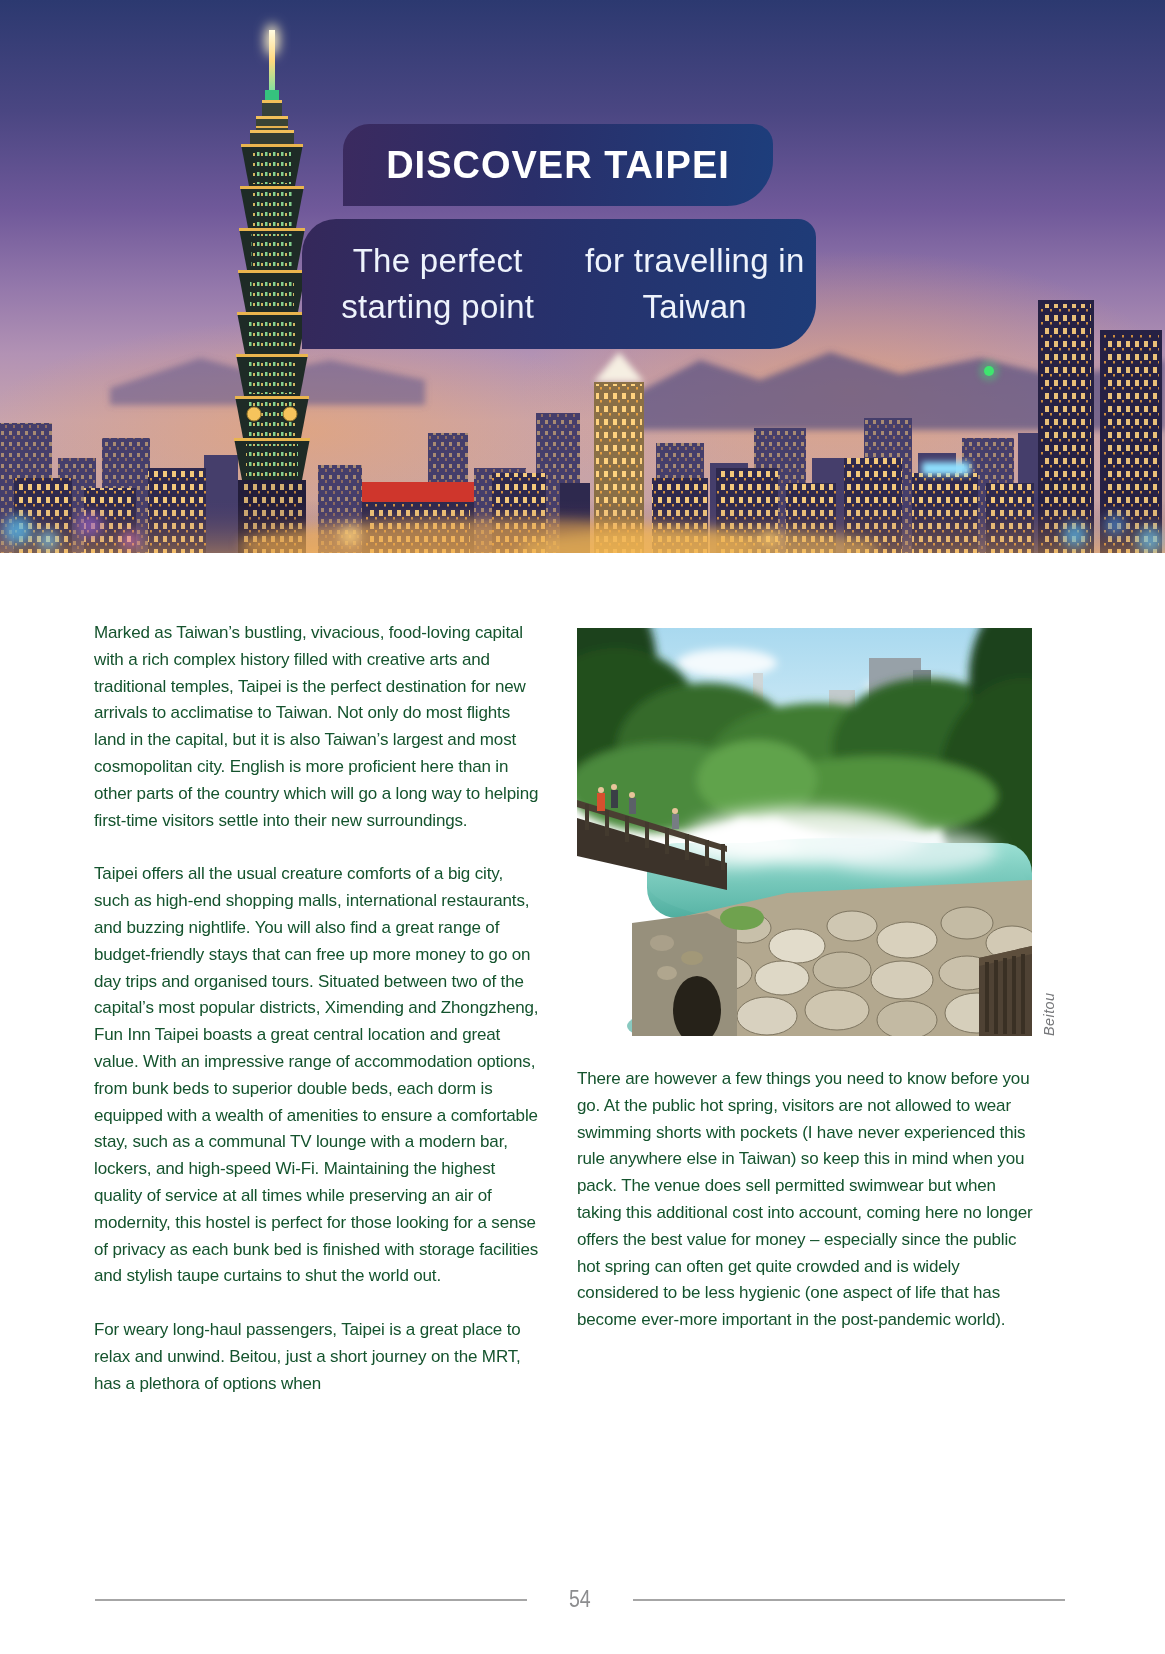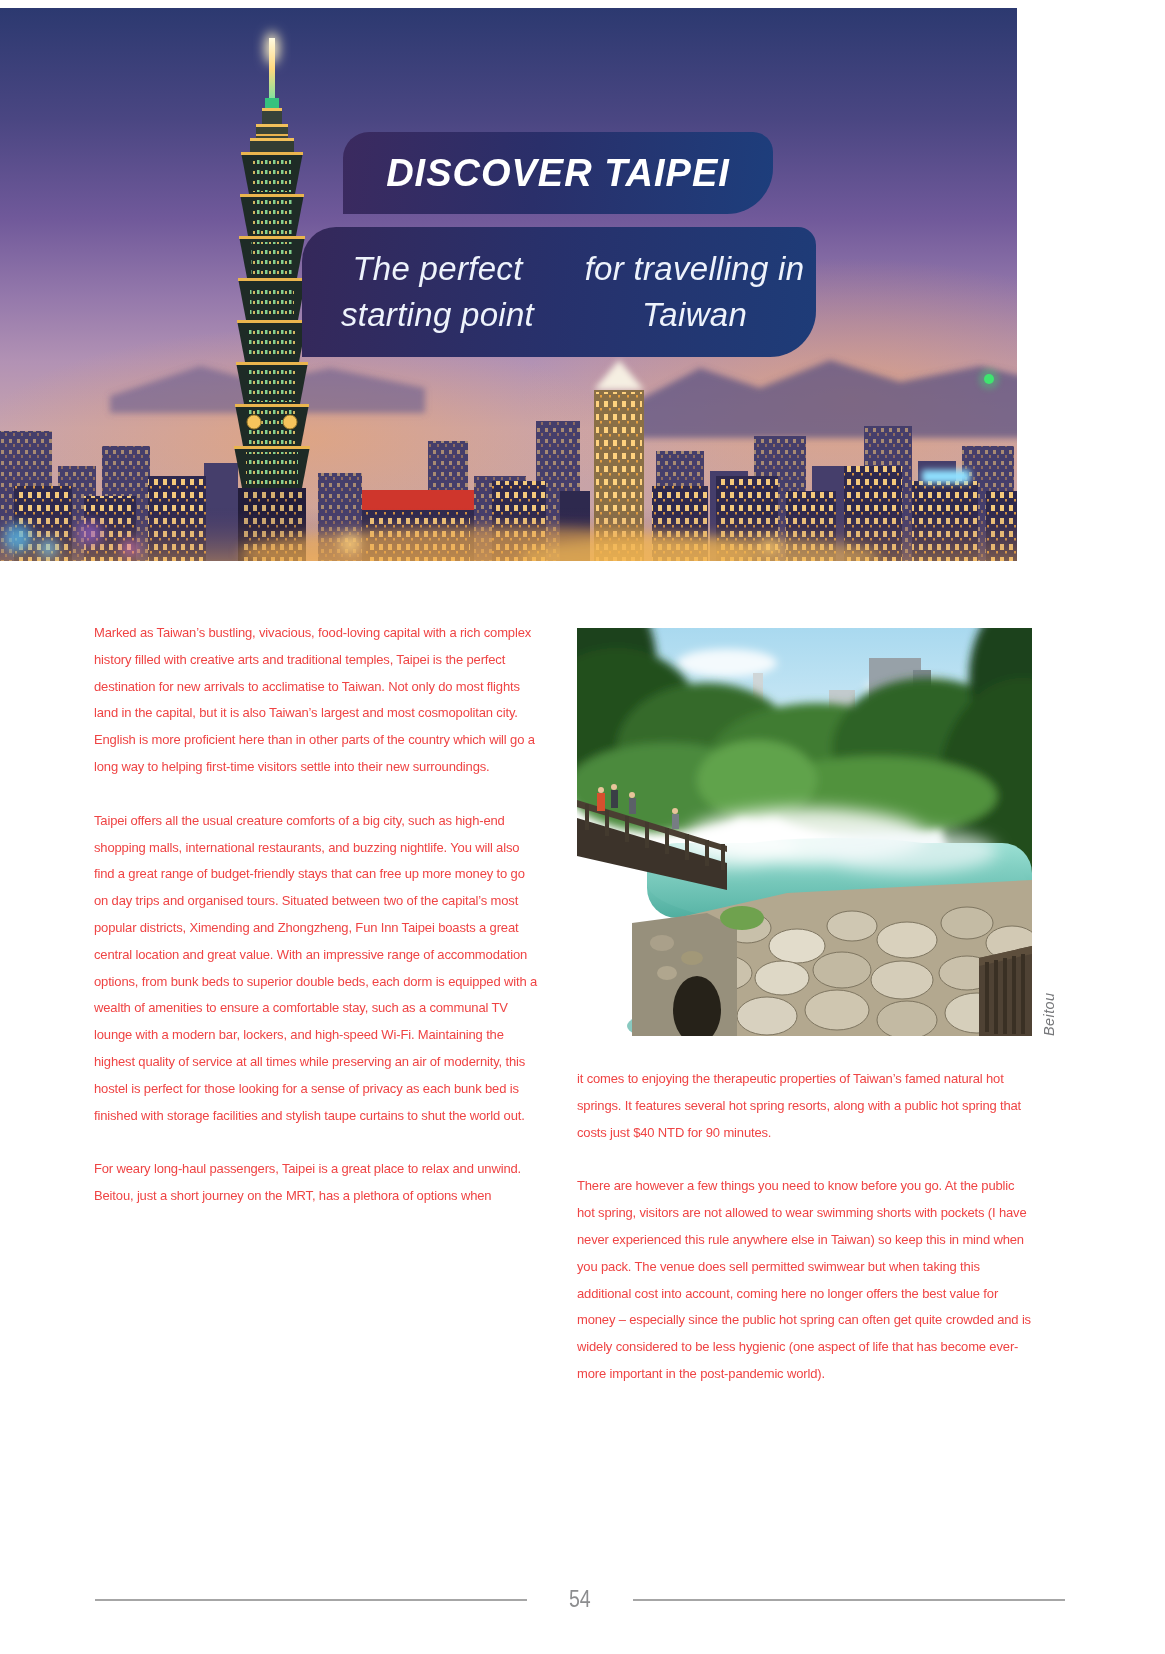--- a/index.html
+++ b/index.html
@@ -1,33 +1,33 @@
 <!DOCTYPE html>
 <html><head>
 <meta charset="utf-8">
 <style>
   html,body{margin:0;padding:0;background:#ffffff;}
   #page{position:relative;width:1165px;height:1654px;background:#ffffff;overflow:hidden;
         font-family:"Liberation Sans","DejaVu Sans",sans-serif;}
 
   
-  .hero{position:absolute;left:0;top:8px;width:1017px;height:553px;overflow:hidden;font-style:italic;}
+  .hero{position:absolute;left:0;top:0;width:1165px;height:553px;overflow:hidden;}
   .hero svg{display:block;}
   .banner{position:absolute;color:#fff;display:flex;align-items:center;justify-content:center;}
   .banner-title{left:343px;top:124px;width:430px;height:82px;
       background:linear-gradient(97deg,#3b2a5f 0%,#2a2f6a 45%,#1d3e7c 100%);
       border-radius:26px 20px 46px 0;}
   .banner-title span{font-size:38px;font-weight:bold;letter-spacing:1px;}
   .banner-sub{left:302px;top:219px;width:514px;height:130px;flex-direction:row;
       background:linear-gradient(97deg,#35285a 0%,#27316c 50%,#1e3c78 100%);
       border-radius:34px 18px 46px 0;color:#eef3fc;}
   .banner-sub div{font-size:33px;line-height:46px;font-weight:400;letter-spacing:.3px;text-align:center;}
 
   
-  .col{position:absolute;color:#ef4444;font-size:13px;line-height:26.8px;letter-spacing:-0.15px;}
+  .col{position:absolute;color:#14532d;font-size:17px;line-height:26.8px;letter-spacing:-0.15px;}
   .col p{margin:0 0 27px 0;}
   .col-left{left:94px;top:620px;width:446px;}
   .col-right{left:577px;top:1066px;width:458px;}
 
   .photo{position:absolute;left:577px;top:628px;width:455px;height:408px;overflow:hidden;}
   .photo-caption{position:absolute;left:1041px;top:1036px;transform-origin:0 0;
       transform:rotate(-90deg);font-style:italic;font-size:14.5px;color:#76777a;
       letter-spacing:.4px;white-space:nowrap;}
 
   
@@ -369,21 +369,20 @@
           <rect x="417" y="332" width="4" height="74" fill="#3a3024"></rect>
         <rect x="426" y="330" width="4" height="76" fill="#3a3024"></rect>
           <rect x="435" y="328" width="4" height="78" fill="#3a3024"></rect>
         <rect x="444" y="326" width="4" height="80" fill="#3a3024"></rect>
       </g>
     </svg>
   </div>
   <div class="photo-caption">Beitou</div>
 
   <div class="col col-right">
-    <p>it comes to enjoying the therapeutic properties of Taiwan’s famed natural hot springs. It features several hot spring resorts, along with a public hot spring that costs just $40 NTD for 90 minutes.</p>
     <p>There are however a few things you need to know before you go. At the public hot spring, visitors are not allowed to wear swimming shorts with pockets (I have never experienced this rule anywhere else in Taiwan) so keep this in mind when you pack. The venue does sell permitted swimwear but when taking this additional cost into account, coming here no longer offers the best value for money – especially since the public hot spring can often get quite crowded and is widely considered to be less hygienic (one aspect of life that has become ever-more important in the post-pandemic world).</p>
   </div>
 
   <div class="footer">
     <div class="rule"></div>
     <span class="pagenum">54</span>
     <div class="rule"></div>
   </div>
 
 </div>

